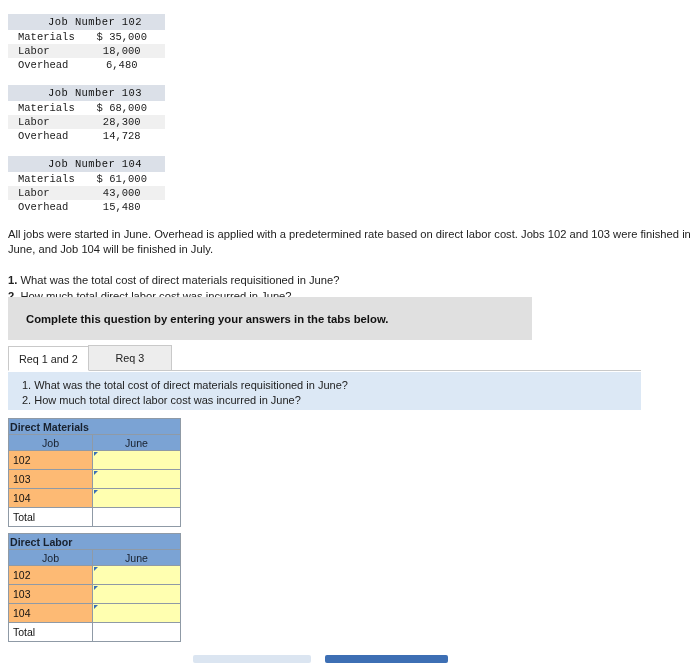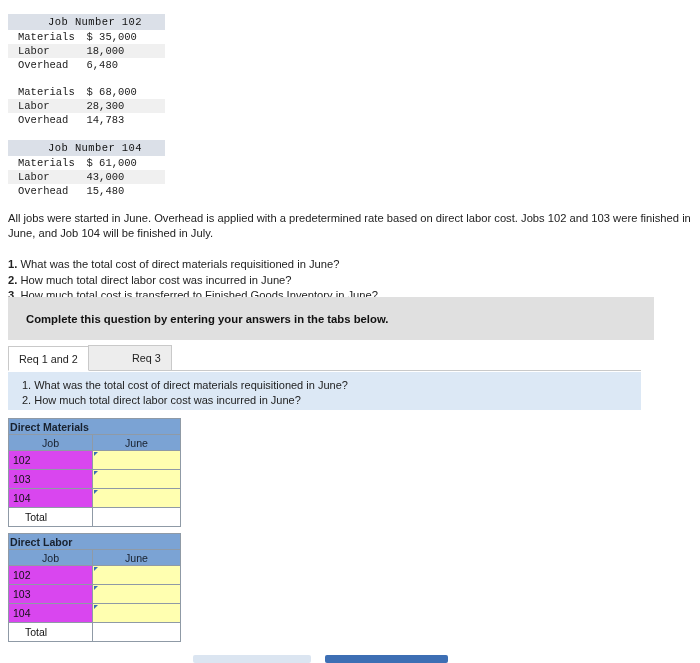--- a/index.html
+++ b/index.html
@@ -36,21 +36,21 @@
     padding: 2px 0 2px 17px;
     letter-spacing: 0.4px;
     color: #111;
   }
   .job-table td.lbl {
     padding: 1px 0 1px 10px;
     white-space: nowrap;
     margin-top: 24px;
   }
   .job-table td.val {
-    text-align: left;
+    text-align: center;
     padding: 1px 8px 1px 0;
     white-space: nowrap;
   }
   .job-table tr.shade td {
     background: #f0f0f0;
   }
 
   
   .narrative {
     margin: 6px 8px 0 8px;
@@ -66,21 +66,21 @@
   }
   .questions .qnum {
     font-weight: bold;
   }
 
   
   .gray-banner {
     position: absolute;
     left: 8px;
     top: 297px;
-    width: 646px;
+    width: 524px;
     height: 43px;
     background: #e0e0e0;
     display: flex;
     align-items: center;
   }
   .gray-banner .txt {
     font-weight: bold;
     font-size: 11.3px;
     padding-left: 18px;
     color: #111;
@@ -115,21 +115,20 @@
     background: #ffffff;
     position: relative;
     z-index: 2;
     border-bottom: 1px solid #ffffff;
     margin-bottom: -1px;
     min-width: 79px;
   }
   .tab.inactive {
     background: #ededed;
     min-width: 84px;
-    justify-content: flex-end;
   }
 
   
   .req-box {
     position: absolute;
     left: 8px;
     top: 372px;
     width: 633px;
     height: 38px;
     background: #dce8f5;
@@ -169,21 +168,21 @@
   }
   .grid td.colhead {
     background: #7ba3d4;
     text-align: center;
     font-weight: normal;
     color: #18212e;
     font-size: 10.6px;
     height: 16px;
   }
   .grid td.jobcell {
-    background: #d946ef;
+    background: #fdba74;
     padding-left: 4px;
     color: #111;
     height: 19px;
     margin-left: 12px;
   }
   .grid td.inputcell {
     background: #ffffb0;
     position: relative;
     padding: 0;
     height: 19px;
@@ -197,21 +196,21 @@
     height: 0;
     border-left: 4px solid #3a6fb5;
     border-bottom: 4px solid transparent;
   }
   .grid td.blankcell {
     background: #ffffff;
     height: 19px;
   }
   .grid td.totalcell {
     background: #ffffff;
-    padding-left: 16px;
+    padding-left: 4px;
     color: #111;
     height: 19px;
   }
   .grid .col-job { width: 84px; }
   .grid .col-june { width: 88px; }
 
   
   .btn {
     position: absolute;
     top: 655px;
@@ -258,31 +257,34 @@
     </tr>
     <tr>
       <td class="lbl">Overhead</td>
       <td class="val">6,480</td>
     </tr>
   </tbody>
     </table>
 
   <table class="job-table">
     <tbody>
+        <tr class="job-head">
+      <td colspan="2">Job Number 103</td>
+    </tr>
     <tr>
       <td class="lbl">Materials</td>
       <td class="val">$ 68,000</td>
     </tr>
     <tr class="shade">
       <td class="lbl">Labor</td>
       <td class="val">28,300</td>
     </tr>
     <tr>
       <td class="lbl">Overhead</td>
-      <td class="val">14,783</td>
+      <td class="val">14,728</td>
     </tr>
   </tbody>
     </table>
 
   <table class="job-table">
     <tbody>
         <tr class="job-head">
       <td colspan="2">Job Number 104</td>
     </tr>
     <tr>

